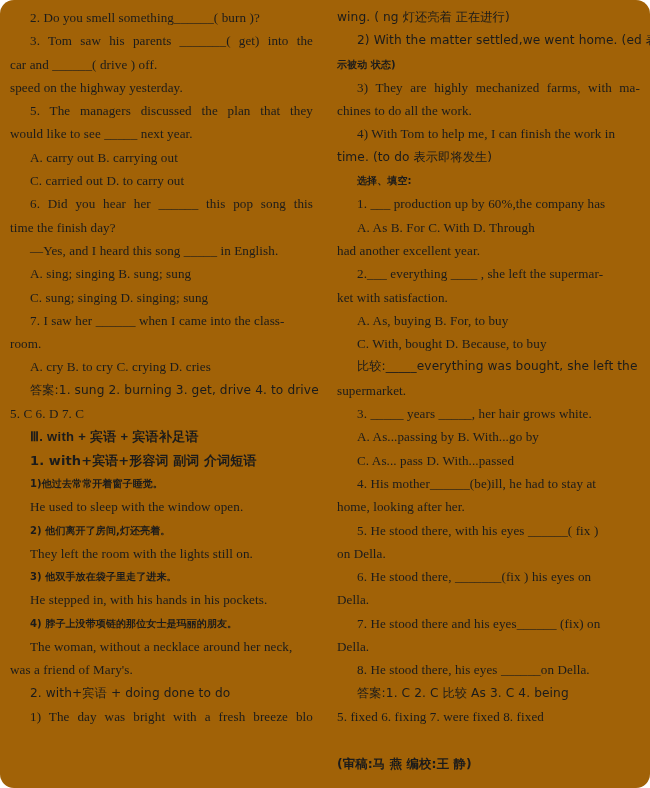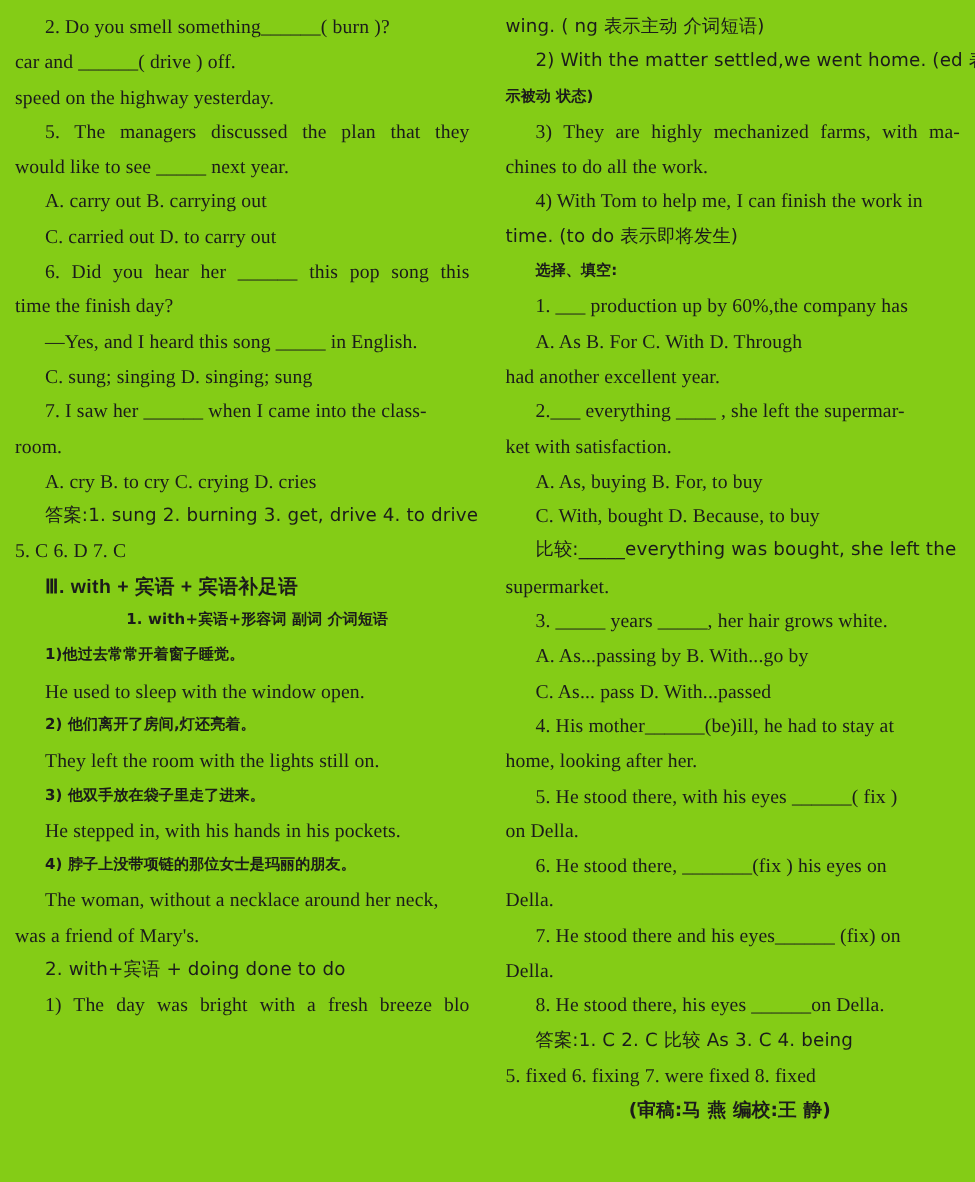--- a/index.html
+++ b/index.html
@@ -55,48 +55,50 @@
     font-size: 12.2px;
   }
   .heading {
     font-family: Liberation Sans, sans-serif;
     font-size: 13px;
     font-weight: 700;
     letter-spacing: 0.3px;
   }
   .sub-heading {
     font-family: "DejaVu Sans", sans-serif;
-    font-size: 10px;
+    font-size: 13px;
     font-weight: 600;
-    text-align: center;
   }
   .credit {
-    text-align: center;
+    text-align: left;
     font-family: "DejaVu Sans", sans-serif;
     font-size: 12.4px;
     font-weight: 700;
     padding-right: 4px;
+    margin-top: 24px;
   }
 </style>
 </head>
 <body>
 
-<div id="page" style="background: #84cc16; color: rgb(27, 27, 27);">
+<div id="page" style="background: #a16207; color: rgb(27, 27, 27); border-radius: 14px;">
 
   <div class="column col-left" id="left-col">
       <div class="line indent">2. Do you smell something______( burn )?</div>
+      <div class="line indent justify">3.  Tom  saw  his  parents  _______(  get)  into  the</div>
       <div class="line">car and ______( drive ) off.</div>
       <div class="line">speed on the highway yesterday.</div>
       <div class="line indent justify">5.  The  managers  discussed  the  plan  that  they</div>
       <div class="line">would like to see _____ next year.</div>
       <div class="line indent">A.  carry out           B. carrying out</div>
       <div class="line indent">C.  carried out         D.  to carry out</div>
       <div class="line indent justify">6.   Did  you  hear  her  ______  this  pop  song  this</div>
       <div class="line">time the finish day?</div>
       <div class="line indent">—Yes, and I heard this song _____ in English.</div>
+      <div class="line indent">A.  sing; singing      B.  sung; sung</div>
       <div class="line indent">C.  sung; singing      D.  singing; sung</div>
       <div class="line indent">7. I saw her ______ when I came into the class-</div>
       <div class="line">room.</div>
       <div class="line indent">A. cry    B. to cry    C. crying    D. cries</div>
       <div class="line indent cn-reg">答案:1. sung 2. burning 3. get, drive 4. to drive</div>
       <div class="line">5. C 6. D 7. C</div>
       <div class="line indent heading">Ⅲ. with + 宾语 + 宾语补足语</div>
       <div class="line indent sub-heading">1. with+宾语+形容词  副词  介词短语</div>
       <div class="line indent cn">1)他过去常常开着窗子睡觉。</div>
       <div class="line indent">He used to sleep with the window open.</div>
@@ -104,21 +106,21 @@
       <div class="line indent">They left the room with the lights still on.</div>
       <div class="line indent cn">3) 他双手放在袋子里走了进来。</div>
       <div class="line indent">He stepped in, with his hands in his pockets.</div>
       <div class="line indent cn">4) 脖子上没带项链的那位女士是玛丽的朋友。</div>
       <div class="line indent">The woman, without a necklace around her neck,</div>
       <div class="line">was a friend of Mary's.</div>
       <div class="line indent cn-reg">2. with+宾语 + doing done to do</div>
       <div class="line indent justify">1)  The  day  was  bright  with  a  fresh  breeze  blo</div>
     </div>
   <div class="column col-right" id="right-col">
-      <div class="line cn-reg">wing. ( ng 表示主动  介词短语)</div>
+      <div class="line cn-reg">wing. ( ng 灯还亮着  正在进行)</div>
       <div class="line indent cn-reg">2) With the matter settled,we went home. (ed 表</div>
       <div class="line cn">示被动  状态)</div>
       <div class="line indent justify">3)  They  are  highly  mechanized  farms,  with  ma-</div>
       <div class="line">chines to do all the work.</div>
       <div class="line indent">4) With Tom to help me, I can finish the work in</div>
       <div class="line cn-reg">time. (to do 表示即将发生)</div>
       <div class="line indent cn">选择、填空:</div>
       <div class="line indent">1. ___ production up by 60%,the company has</div>
       <div class="line indent">A. As   B. For   C. With   D.  Through</div>
       <div class="line">had another excellent year.</div>

